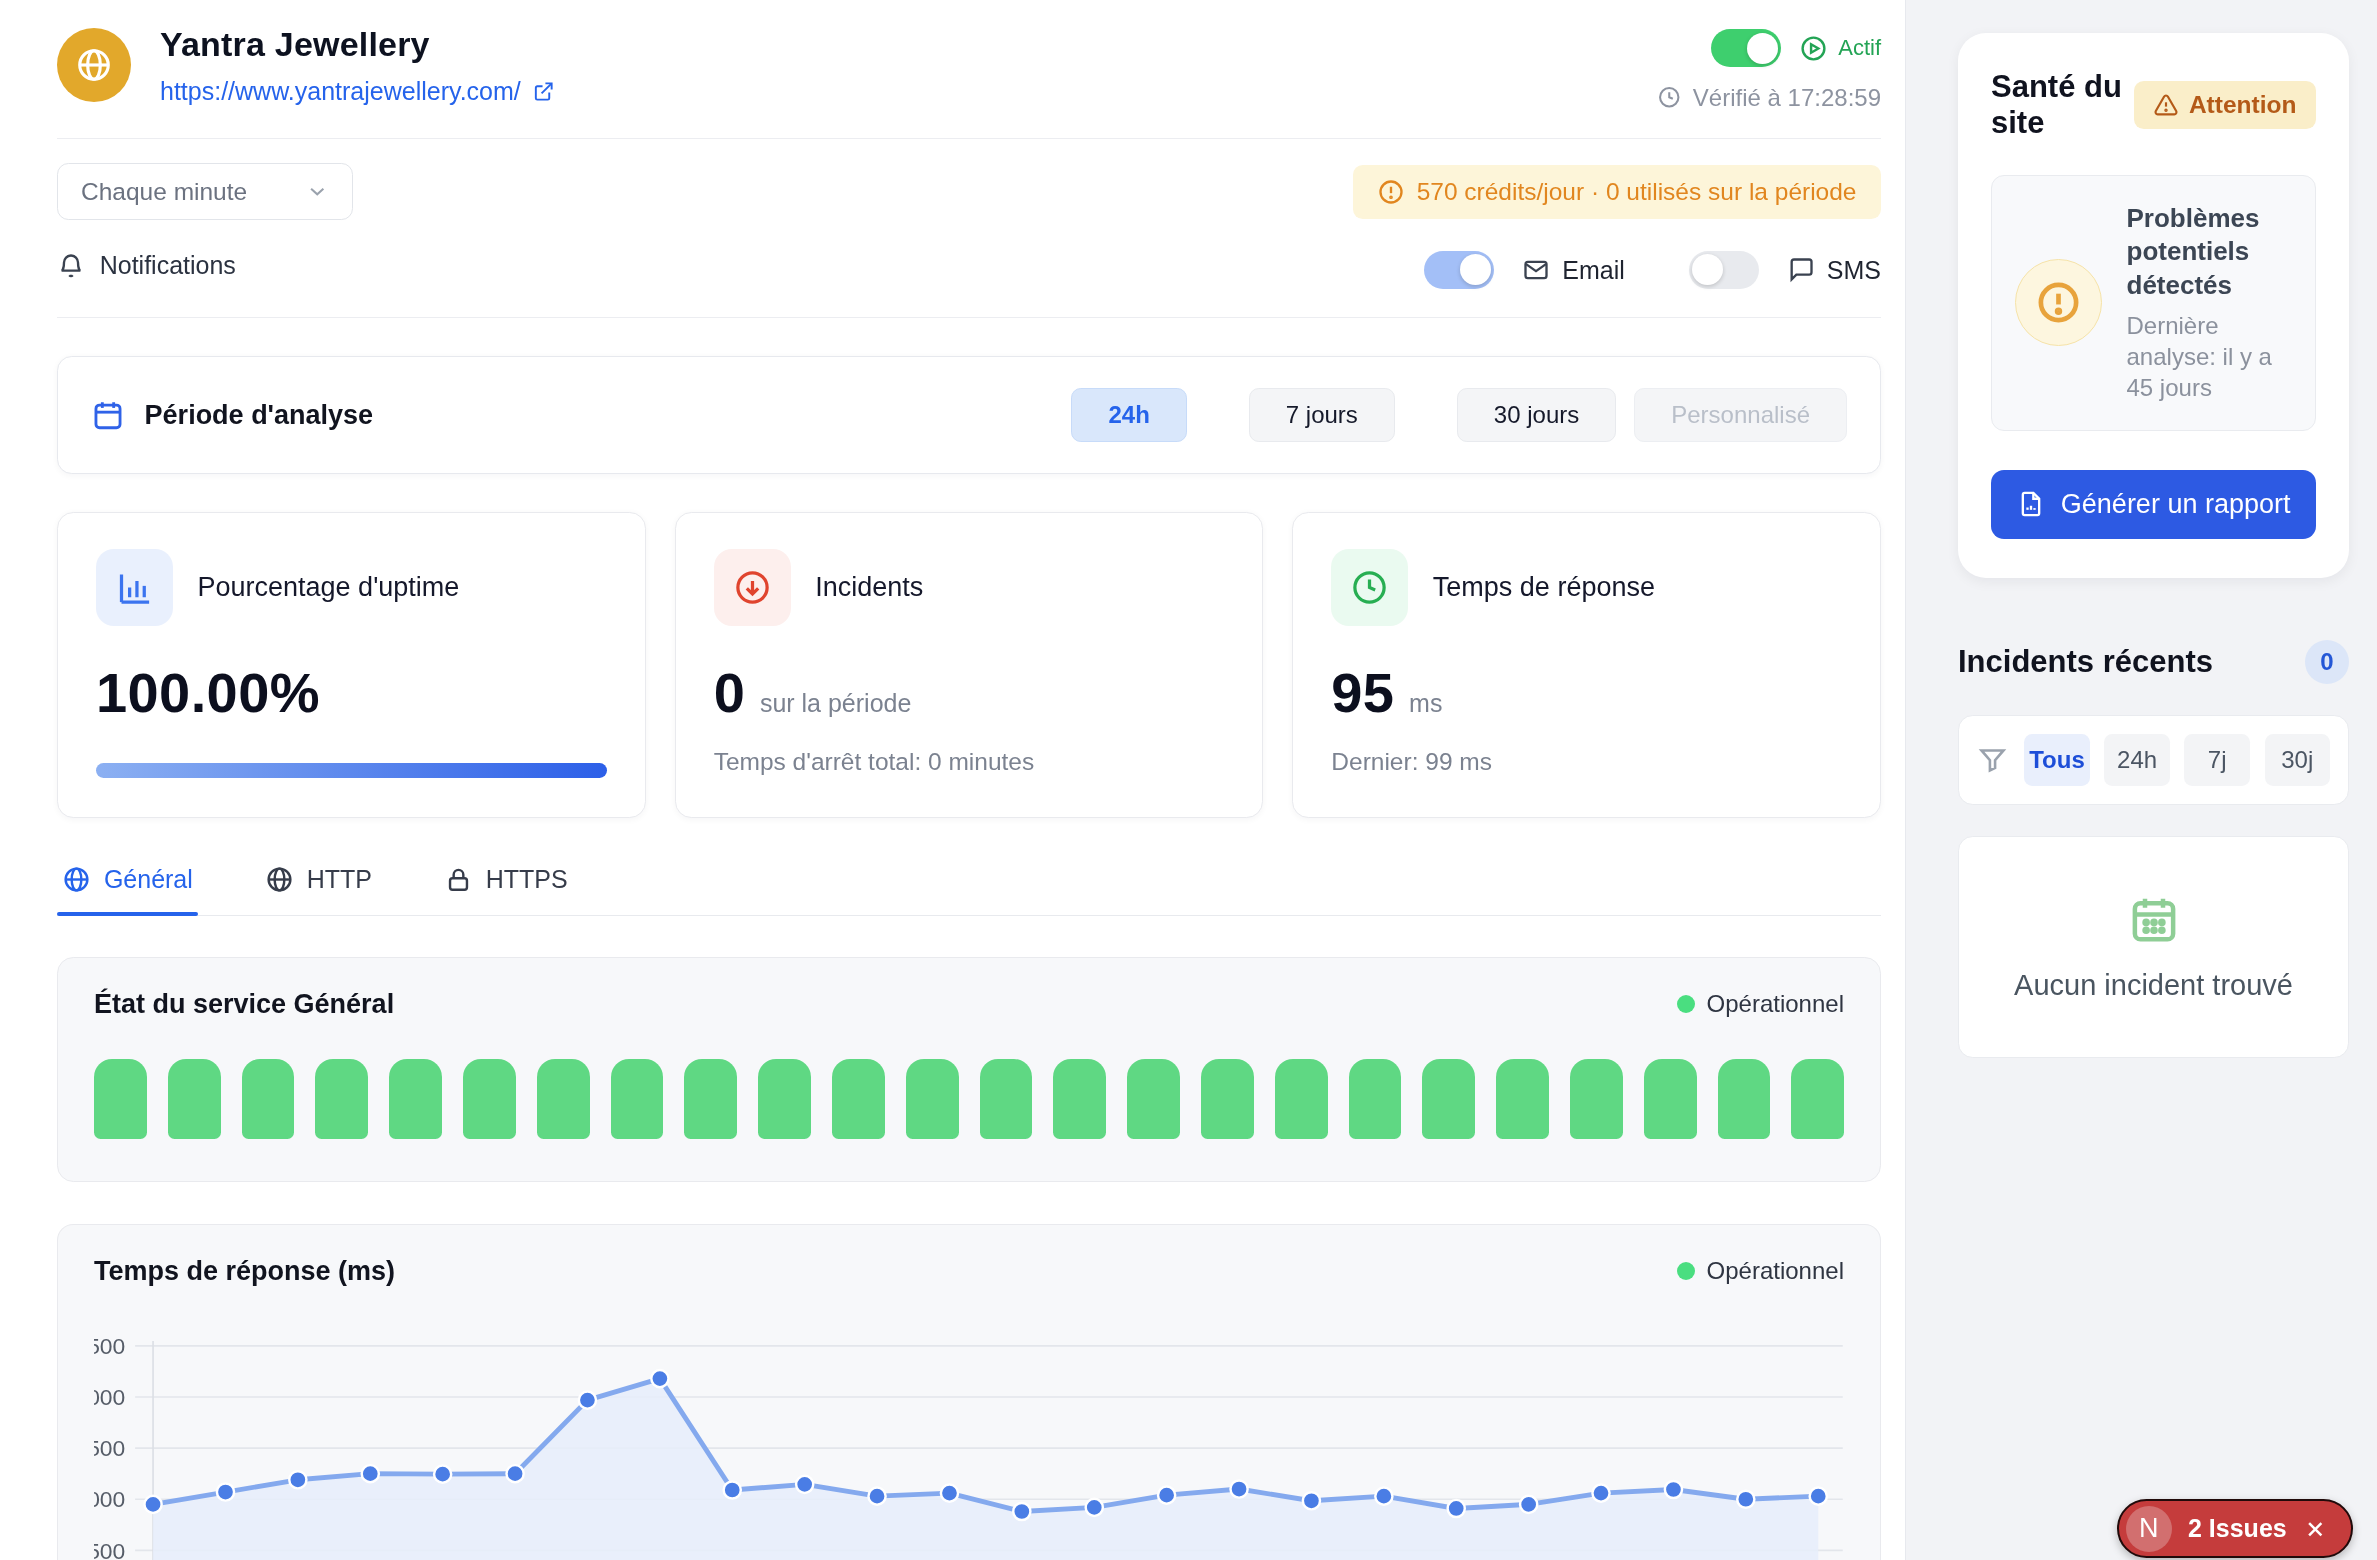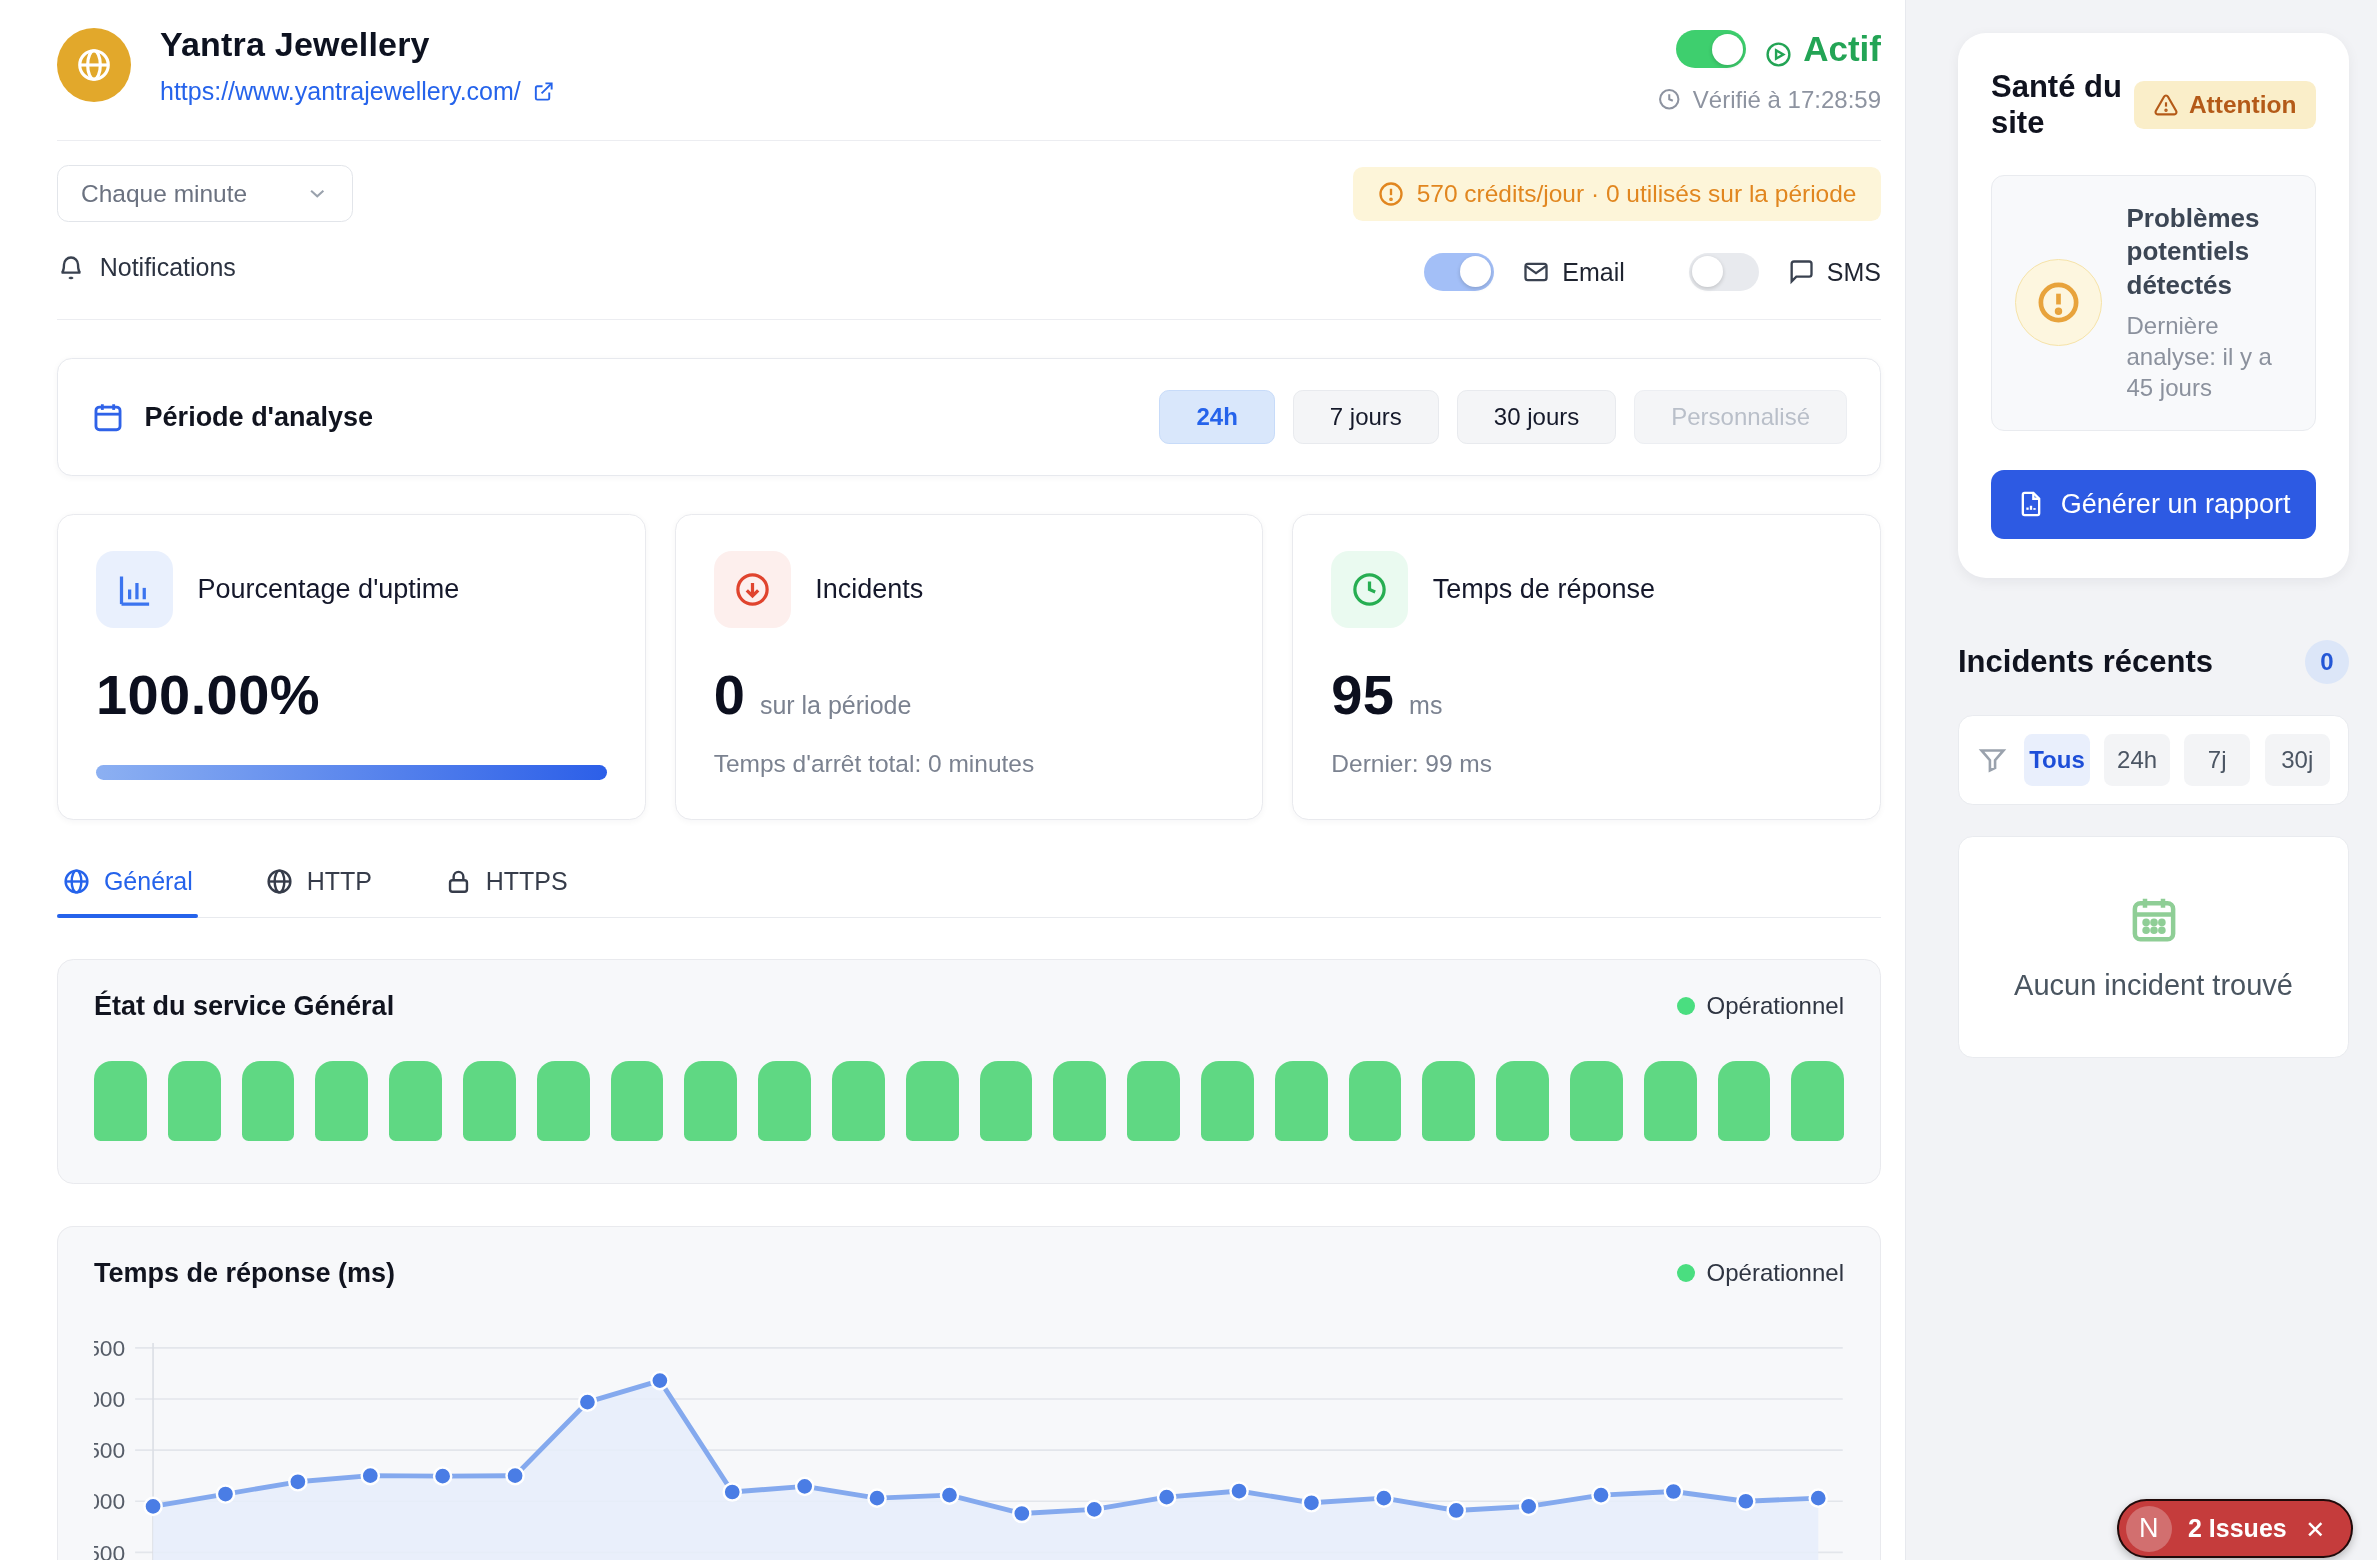--- a/index.html
+++ b/index.html
@@ -19,38 +19,38 @@
   .avatar { width:74px; height:74px; border-radius:50%; background:#e2a82b; display:flex; align-items:center; justify-content:center; color:#fff; flex:0 0 auto; }
   .site-name { font-size:34px; font-weight:700; color:#0d1220; letter-spacing:0.2px; }
   .site-url { margin-top:13px; display:flex; align-items:center; gap:11.4px; color:#2563eb; font-size:25px; }
   .header-right { display:flex; flex-direction:column; align-items:flex-end; gap:16.3px; padding-top:4.9px; }
   .active-row { display:flex; align-items:center; gap:18px; }
   .toggle { width:70px; height:38px; border-radius:19.6px; position:relative; cursor:pointer; flex:0 0 auto; }
   .toggle .knob { position:absolute; top:3.3px; width:31px; height:31px; border-radius:50%; background:#fff; box-shadow:0 1.6px 4.1px rgba(0,0,0,.18); }
   .toggle.on { background:#3ecf6e; } .toggle.on .knob { right:3.3px; }
   .toggle.on-blue { background:#a3bff7; } .toggle.on-blue .knob { right:3.3px; }
   .toggle.off { background:#e8eaee; } .toggle.off .knob { left:3.3px; }
-  .active-label { color:#23a455; font-size:35px; font-weight:700; display:flex; align-items:flex-end; gap:9.8px; }
+  .active-label { color:#23a455; font-size:22px; font-weight:400; display:flex; align-items:center; gap:9.8px; }
   .verified { display:flex; align-items:center; gap:11.4px; color:#8d93a0; font-size:24px; }
 
   .interval-row { display:flex; justify-content:space-between; align-items:center; padding:24.5px 0; }
   .select { width:296px; height:57px; border:1.6px solid #e2e5ea; border-radius:11.4px; display:flex; align-items:center; justify-content:space-between; padding:0 23px; color:#6b7280; font-size:24.5px; background:#fff; cursor:pointer; }
   .credits { background:#fdf5d9; border-radius:9.8px; padding:13px 24.5px; color:#e1861f; font-size:24.5px; display:flex; align-items:center; gap:11.4px; }
 
   .notif-row { display:flex; justify-content:space-between; align-items:flex-start; padding:6.5px 0 28px; border-bottom:1.6px solid #ecedf1; }
   .notif-left { display:flex; align-items:center; gap:14.7px; color:#2b3240; font-size:25px; font-weight:500; }
   .notif-right { display:flex; align-items:center; gap:28px; }
   .notif-channel { display:flex; align-items:center; gap:12px; color:#1f2430; font-size:25px; }
 
   .period-card { margin-top:38px; border:1.6px solid #e7e9ee; border-radius:14.7px; padding:31px 33px; display:flex; justify-content:space-between; align-items:center; box-shadow:0 1.6px 6.5px rgba(16,24,40,.04); background:#fff; }
   .period-left { display:flex; align-items:center; gap:19.6px; font-size:27px; font-weight:700; color:#11141f; }
   .period-buttons { display:flex; gap:18px; }
   .pbtn { height:54px; border-radius:9.8px; padding:0 36px; font-size:24px; display:flex; align-items:center; justify-content:center; cursor:pointer; }
   .pbtn.active { background:#d9e7fb; color:#2563eb; border:1.6px solid #c7dbf9; font-weight:600; }
-  .pbtn.default { background:#f4f5f7; color:#15192a; border:1.6px solid #e8eaee; }
+  .pbtn.default { background:#f4f5f7; color:#15192a; border:1.6px solid #e8eaee;margin-left:44px; }
   .pbtn.disabled { background:#f4f5f7; color:#b9bfc9; border:1.6px solid #eceef2; cursor:default; }
 
   .stats { margin-top:38px; display:grid; grid-template-columns:1fr 1fr 1fr; gap:29px; }
   .stat-card { border:1.6px solid #e9eaee; border-radius:16.3px; padding:36px 38px 39px; background:#fff; box-shadow:0 1.6px 6.5px rgba(16,24,40,.04); }
   .stat-head { display:flex; align-items:center; gap:24.5px; }
   .icon-box { width:77px; height:77px; border-radius:18px; display:flex; align-items:center; justify-content:center; flex:0 0 auto; }
   .icon-box.blue { background:#e9f0fd; color:#3b74ef; }
   .icon-box.red { background:#fdefed; color:#e0442e; }
   .icon-box.green { background:#eafaf0; color:#27ae52; }
   .stat-title { font-size:27px; font-weight:500; color:#15182b; }

